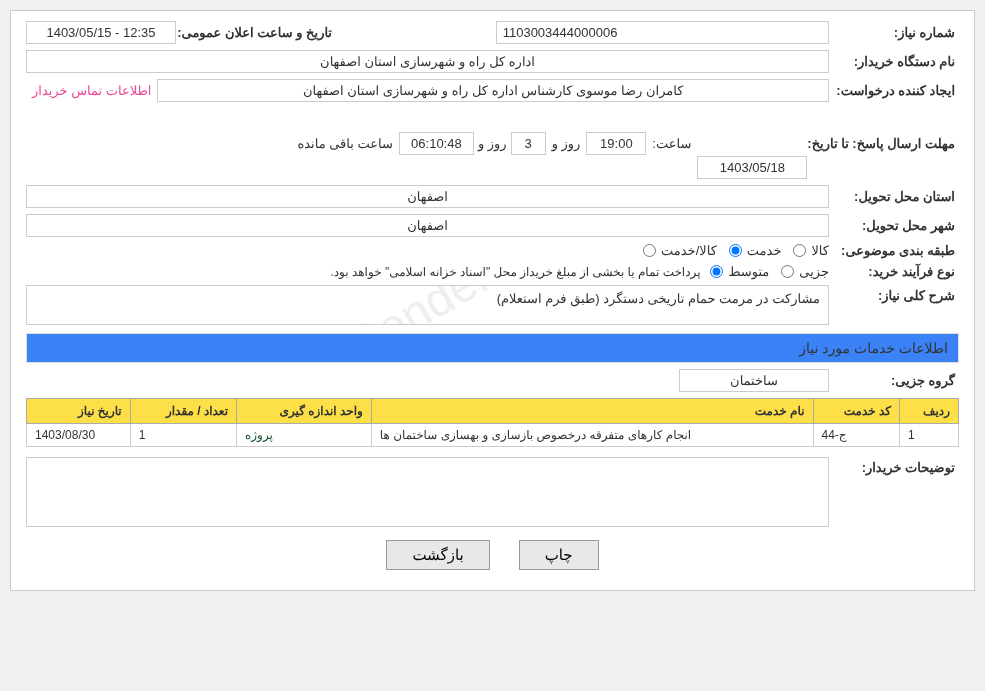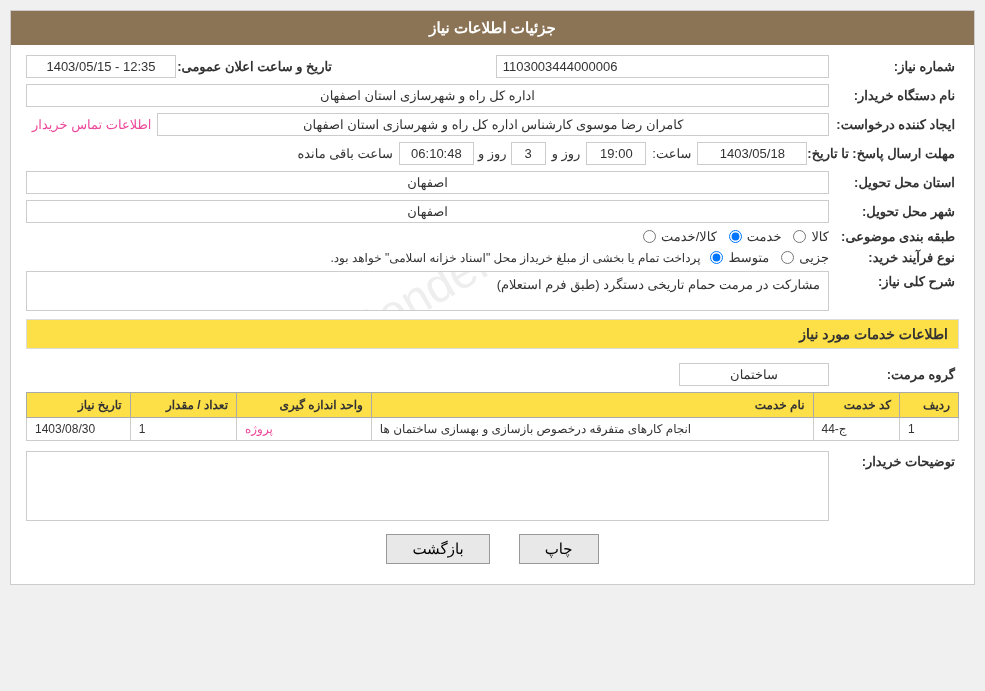--- a/index.html
+++ b/index.html
@@ -72,26 +72,26 @@
       display: flex;
       align-items: center;
       gap: 5px;
     }
     .radio-item input[type="radio"] {
       margin: 0;
     }
 
     
     .section-header {
-      background: #fde047;
+      background: #3b82f6;
       border: 1px solid #ddd;
       padding: 6px 10px;
-      font-weight: bold;
+      font-weight: normal;
       font-size: 14px;
-      margin: 8px 0 14px 0;
+      margin: 8px 0 6px 0;
       text-align: right;
     }
 
     
     .data-table {
       width: 100%;
       border-collapse: collapse;
       margin-bottom: 10px;
       font-size: 12px;
     }
@@ -160,23 +160,20 @@
       pointer-events: none;
       white-space: nowrap;
       z-index: 10;
     }
   </style>
 </head>
 <body>
 
 <div class="page-wrapper">
   <div class="main-card">
-    <div class="card-header">
-      <span>جزئیات اطلاعات نیاز</span>
-    </div>
     <div class="card-body">
 
       <div class="info-row">
         <span class="label">شماره نیاز:</span>
         <div class="value-box flex-2" style="min-width:200px; text-align:left; direction:ltr;">1103003444000006</div>
         <span style="flex:1;"></span>
         <span class="label" style="min-width:160px;">تاریخ و ساعت اعلان عمومی:</span>
         <div class="value-box" style="min-width:150px; direction:ltr;">1403/05/15 - 12:35</div>
       </div>
 
@@ -186,21 +183,21 @@
       </div>
 
       <div class="info-row">
         <span class="label">ایجاد کننده درخواست:</span>
         <div class="value-box flex-1" style="flex:1;">کامران رضا موسوی کارشناس اداره کل راه و شهرسازی استان اصفهان</div>
         <span class="link-text" style="white-space:nowrap;">اطلاعات تماس خریدار</span>
       </div>
 
       <div class="info-row">
         <span class="label" style="min-width:140px;">مهلت ارسال پاسخ: تا تاریخ:</span>
-        <div class="value-box" style="min-width:110px; direction:ltr;">1403/05/18</div>
+        <div class="value-box" style="min-width:110px; direction:ltr;margin-top:48px;">1403/05/18</div>
         <span style="padding:0 6px;">ساعت:</span>
         <div class="value-box" style="min-width:60px; direction:ltr;">19:00</div>
         <span style="padding:0 6px;">روز و</span>
         <div class="value-box" style="min-width:35px;">3</div>
         <span style="padding:0 4px;">روز و</span>
         <div class="value-box" style="min-width:75px; direction:ltr;">06:10:48</div>
         <span style="padding:0 6px;">ساعت باقی مانده</span>
       </div>
 
       <div class="info-row">
@@ -254,41 +251,41 @@
             <div class="watermark-overlay">AnaRender.NET</div>
           </div>
         </div>
       </div>
 
       <div class="section-header">
         <span>اطلاعات خدمات مورد نیاز</span>
       </div>
 
       <div class="info-row">
-        <span class="label">گروه مرمت:</span>
+        <span class="label">گروه جزیی:</span>
         <div class="value-box" style="min-width:150px;">ساختمان</div>
       </div>
 
       <table class="data-table">
         <thead>
           <tr>
             <th>ردیف</th>
             <th>کد خدمت</th>
             <th>نام خدمت</th>
             <th>واحد اندازه گیری</th>
             <th>تعداد / مقدار</th>
             <th>تاریخ نیاز</th>
           </tr>
         </thead>
         <tbody id="services-tbody">
         <tr>
               <td>1</td>
               <td>ج-44</td>
               <td>انجام کارهای متفرقه درخصوص بازسازی و بهسازی ساختمان ها</td>
-              <td style="color: #ec4899;">پروژه</td>
+              <td style="color: #14532d;">پروژه</td>
               <td>1</td>
               <td style="direction: ltr;">1403/08/30</td>
             </tr>
           </tbody>
       </table>
 
       <div class="info-row" style="align-items:flex-start;">
         <span class="label" style="padding-top:3px;">توضیحات خریدار:</span>
         <div style="flex:1; position:relative;">
           <textarea class="description-textarea" style=""></textarea>

